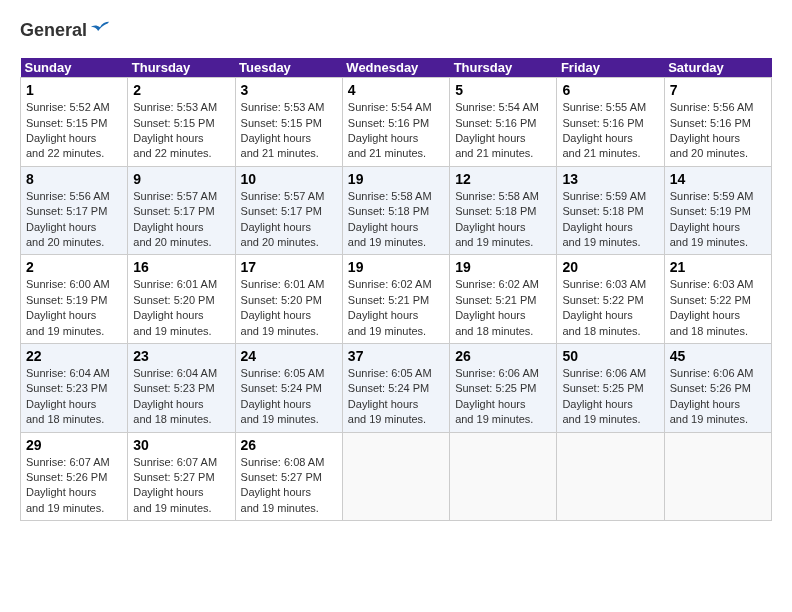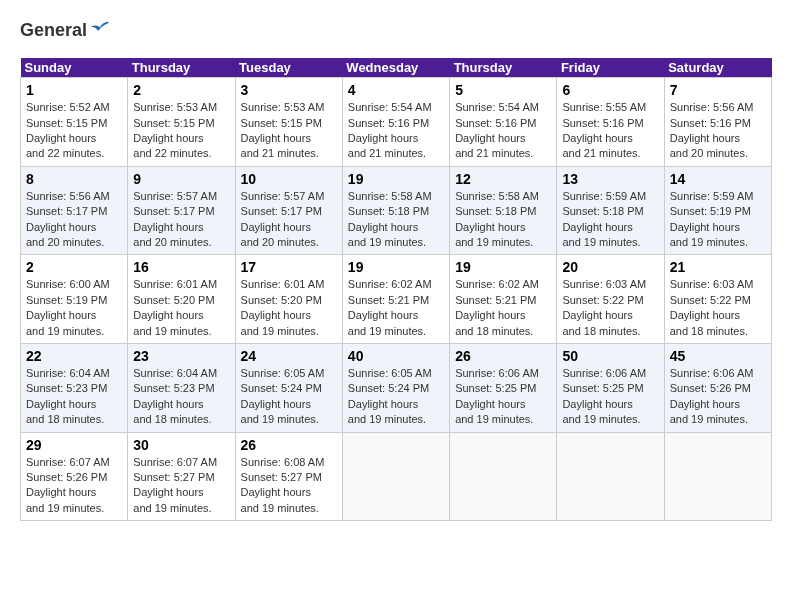--- a/index.html
+++ b/index.html
@@ -204,21 +204,21 @@
         </td>
         <td>
           <span class="day-num">23</span>
           <div class="day-info">Sunrise: 6:04 AM<br>Sunset: 5:23 PM<br>Daylight hours<br>and 18 minutes.</div>
         </td>
         <td>
           <span class="day-num">24</span>
           <div class="day-info">Sunrise: 6:05 AM<br>Sunset: 5:24 PM<br>Daylight hours<br>and 19 minutes.</div>
         </td>
         <td>
-          <span class="day-num">40</span>
+          <span class="day-num">37</span>
           <div class="day-info">Sunrise: 6:05 AM<br>Sunset: 5:24 PM<br>Daylight hours<br>and 19 minutes.</div>
         </td>
         <td>
           <span class="day-num">26</span>
           <div class="day-info">Sunrise: 6:06 AM<br>Sunset: 5:25 PM<br>Daylight hours<br>and 19 minutes.</div>
         </td>
         <td>
           <span class="day-num">50</span>
           <div class="day-info">Sunrise: 6:06 AM<br>Sunset: 5:25 PM<br>Daylight hours<br>and 19 minutes.</div>
         </td>

